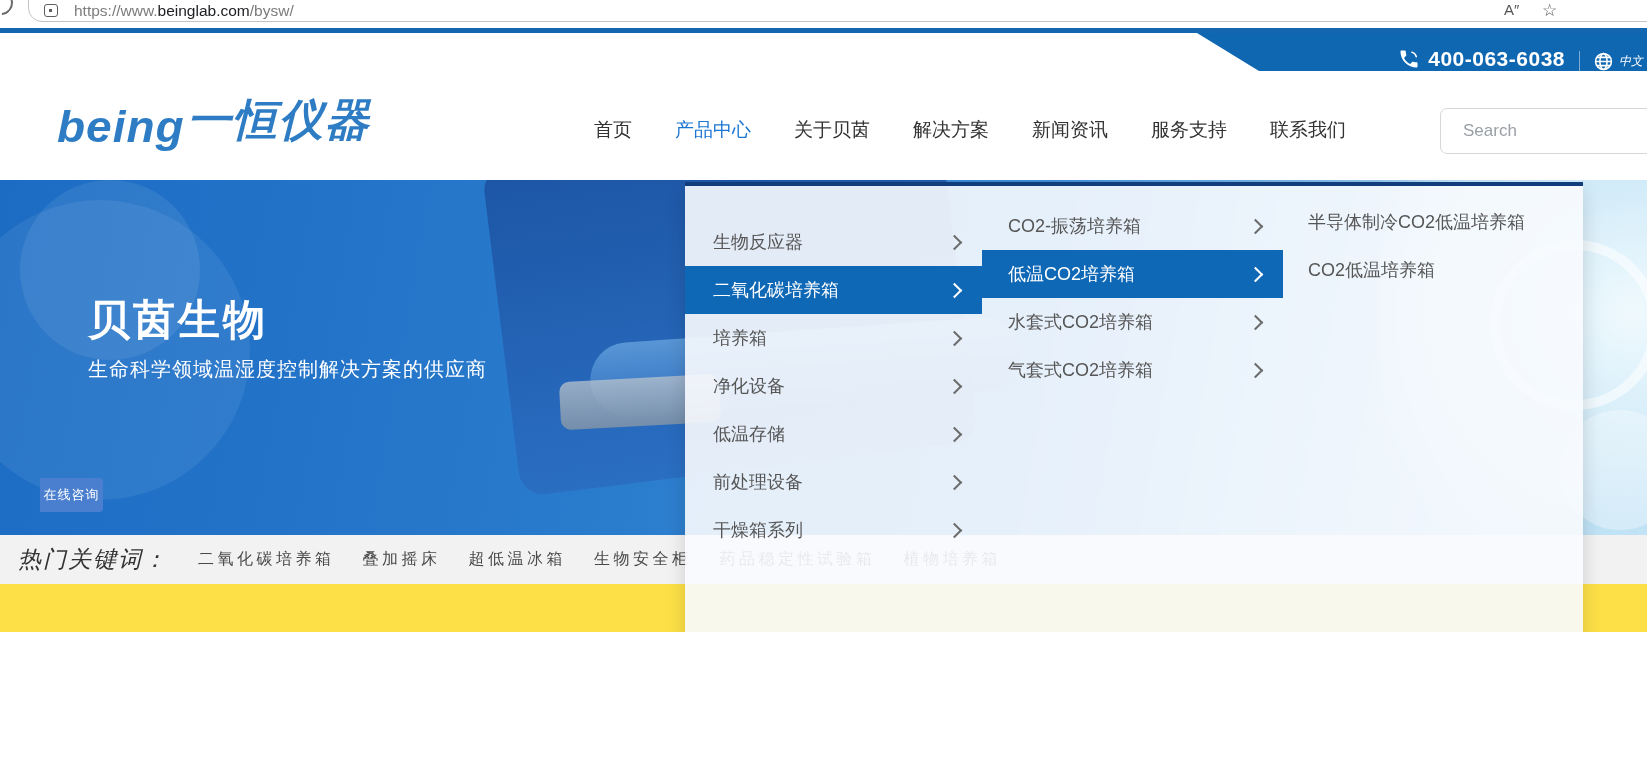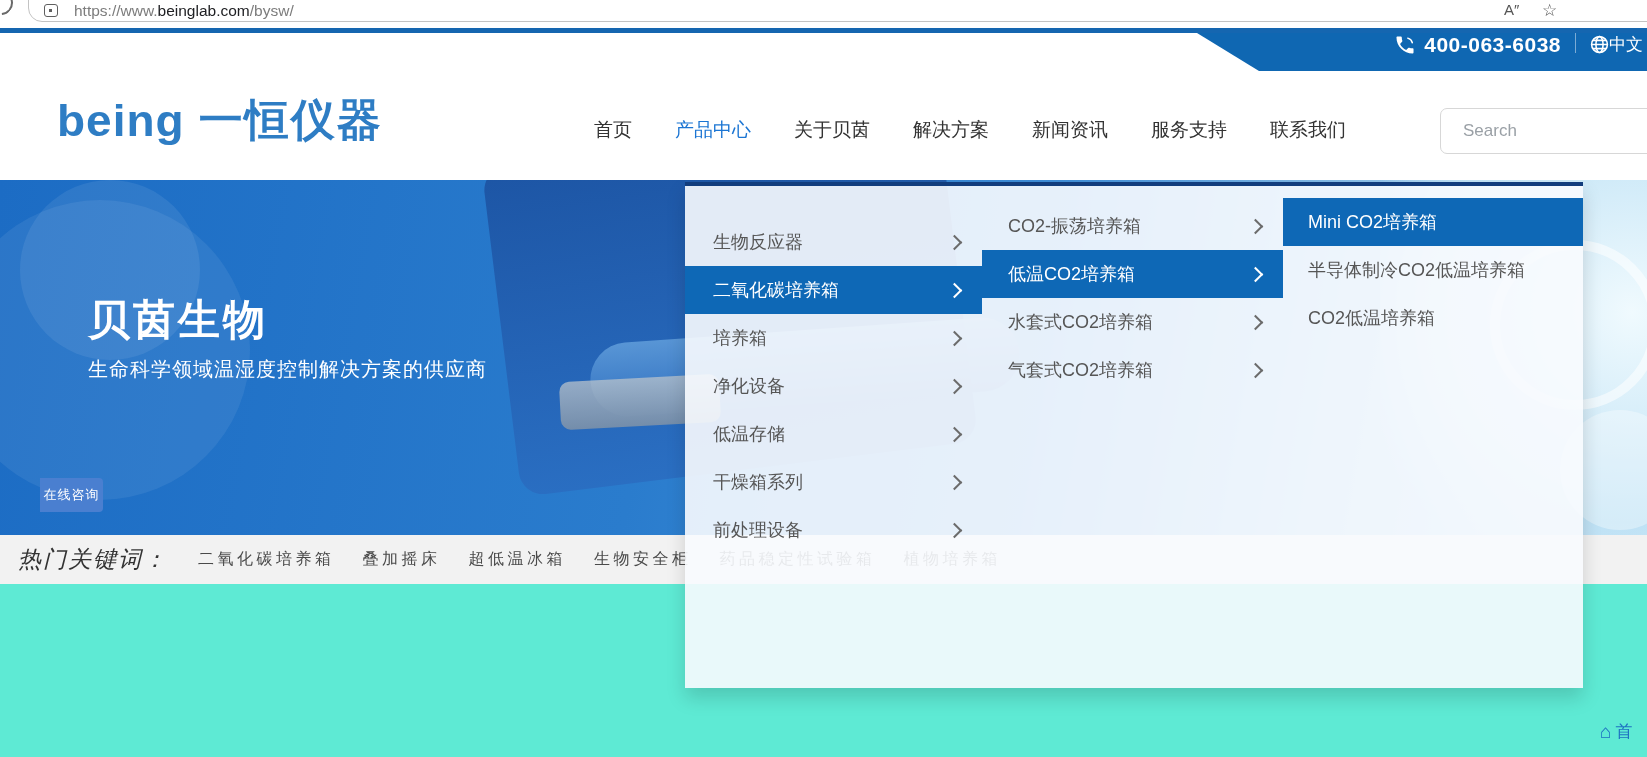--- a/index.html
+++ b/index.html
@@ -1,17 +1,17 @@
 <!DOCTYPE html>
 <html><head>
 <meta charset="utf-8">
 <style>
   * { margin:0; padding:0; box-sizing:border-box; }
   body { font-family:"Liberation Sans","DejaVu Sans",sans-serif; background:#fff; }
-  .screen { position:relative; width:1647px; height:757px; overflow:hidden; background:#5eead4; }
+  .screen { position:relative; width:1647px; height:632px; overflow:hidden; background:#fde047; }
 
   
   .chrome { position:absolute; left:0; top:0; width:1647px; height:28px; background:#fff; z-index:50; }
   .refresh-arc { position:absolute; left:-11px; top:-9px; width:24px; height:24px;
     border:2.5px solid #6a6a6a; border-radius:50%; border-bottom-color:transparent; transform:rotate(40deg); }
   .addr-field { position:absolute; left:28px; top:-20px; width:1655px; height:42px;
     border:1.5px solid #c3c3c3; border-radius:14px; background:#fff; }
   .site-icon { position:absolute; left:44px; top:4px; width:14px; height:13px;
     border:1.6px solid #5f5f5f; border-radius:3px; }
   .site-icon::after { content:""; position:absolute; left:4px; top:4px; width:3px; height:3px; background:#5f5f5f; }
@@ -20,28 +20,28 @@
   .read-aloud { position:absolute; left:1504px; top:1px; font-size:15px; color:#555; }
   .fav-star { position:absolute; left:1542px; top:0px; font-size:17px; color:#555; }
 
   
   .blue-line { position:absolute; left:0; top:28px; width:1647px; height:5px; background:#1566b0; z-index:40; }
 
   
   .header { position:absolute; left:0; top:33px; width:1647px; height:147px; background:#fff; z-index:30; }
   .topbar-box { position:absolute; right:0; top:0; width:464px; height:38px; background:#0f67b2;
     clip-path:polygon(14px 0, 100% 0, 100% 100%, 76px 100%);
-    display:flex; align-items:flex-start; justify-content:flex-end; gap:14px; padding-right:4px; color:#fff; }
+    display:flex; align-items:flex-end; justify-content:flex-end; gap:14px; padding-right:4px; color:#fff; }
   .phone-wrap { display:flex; align-items:center; gap:8px; }
   .phone-number { font-size:21px; font-weight:bold; letter-spacing:0.5px; }
   .topbar-divider { width:1px; height:20px; background:rgba(255,255,255,.45); }
-  .lang-wrap { display:flex; align-items:center; font-size:17px; }
+  .lang-wrap { display:flex; align-items:center; gap:6px; font-size:12px;font-style:italic; }
   .icon-svg { display:block; }
 
-  .logo { position:absolute; left:57px; top:58px; display:flex; align-items:center; gap:14px; color:#2e7dc4; cursor:pointer; }
+  .logo { position:absolute; left:57px; top:58px; display:flex; align-items:flex-end; gap:2px; color:#2e7dc4; cursor:pointer;font-style:italic; }
   .logo-en { font-size:46px; font-weight:bold; letter-spacing:1px; line-height:1; transform:scaleY(.95); }
   .logo-cn { font-size:44px; font-weight:bold; letter-spacing:2px; }
 
   .nav { position:absolute; left:594px; top:84px; display:flex; gap:43px; }
   .nav-item { font-size:19px; color:#333; cursor:pointer; white-space:nowrap; }
   .nav-item.active { color:#1b75d3; }
 
   .search-box { position:absolute; left:1440px; top:75px; width:240px; height:46px;
     border:1px solid #d7d7d7; border-radius:7px; background:#fff; }
   .search-box input { width:100%; height:100%; border:none; outline:none; background:transparent;
@@ -197,25 +197,25 @@
       </div>
       <div class="mi">
         <span>净化设备</span>
         <span class="chev"></span>
       </div>
       <div class="mi">
         <span>低温存储</span>
         <span class="chev"></span>
       </div>
       <div class="mi">
+        <span>前处理设备</span>
+        <span class="chev"></span>
+      </div>
+      <div class="mi">
         <span>干燥箱系列</span>
-        <span class="chev"></span>
-      </div>
-      <div class="mi">
-        <span>前处理设备</span>
         <span class="chev"></span>
       </div>
     </div>
 
     <div class="panel panel-2">
       <div class="mi">
         <span>CO2-振荡培养箱</span>
         <span class="chev"></span>
       </div>
       <div class="mi active">
@@ -226,23 +226,20 @@
         <span>水套式CO2培养箱</span>
         <span class="chev"></span>
       </div>
       <div class="mi">
         <span>气套式CO2培养箱</span>
         <span class="chev"></span>
       </div>
     </div>
 
     <div class="panel panel-3">
-      <div class="mi active">
-        <span>Mini CO2培养箱</span>
-      </div>
       <div class="mi">
         <span>半导体制冷CO2低温培养箱</span>
       </div>
       <div class="mi">
         <span>CO2低温培养箱</span>
       </div>
     </div>
 
   </div>
 

